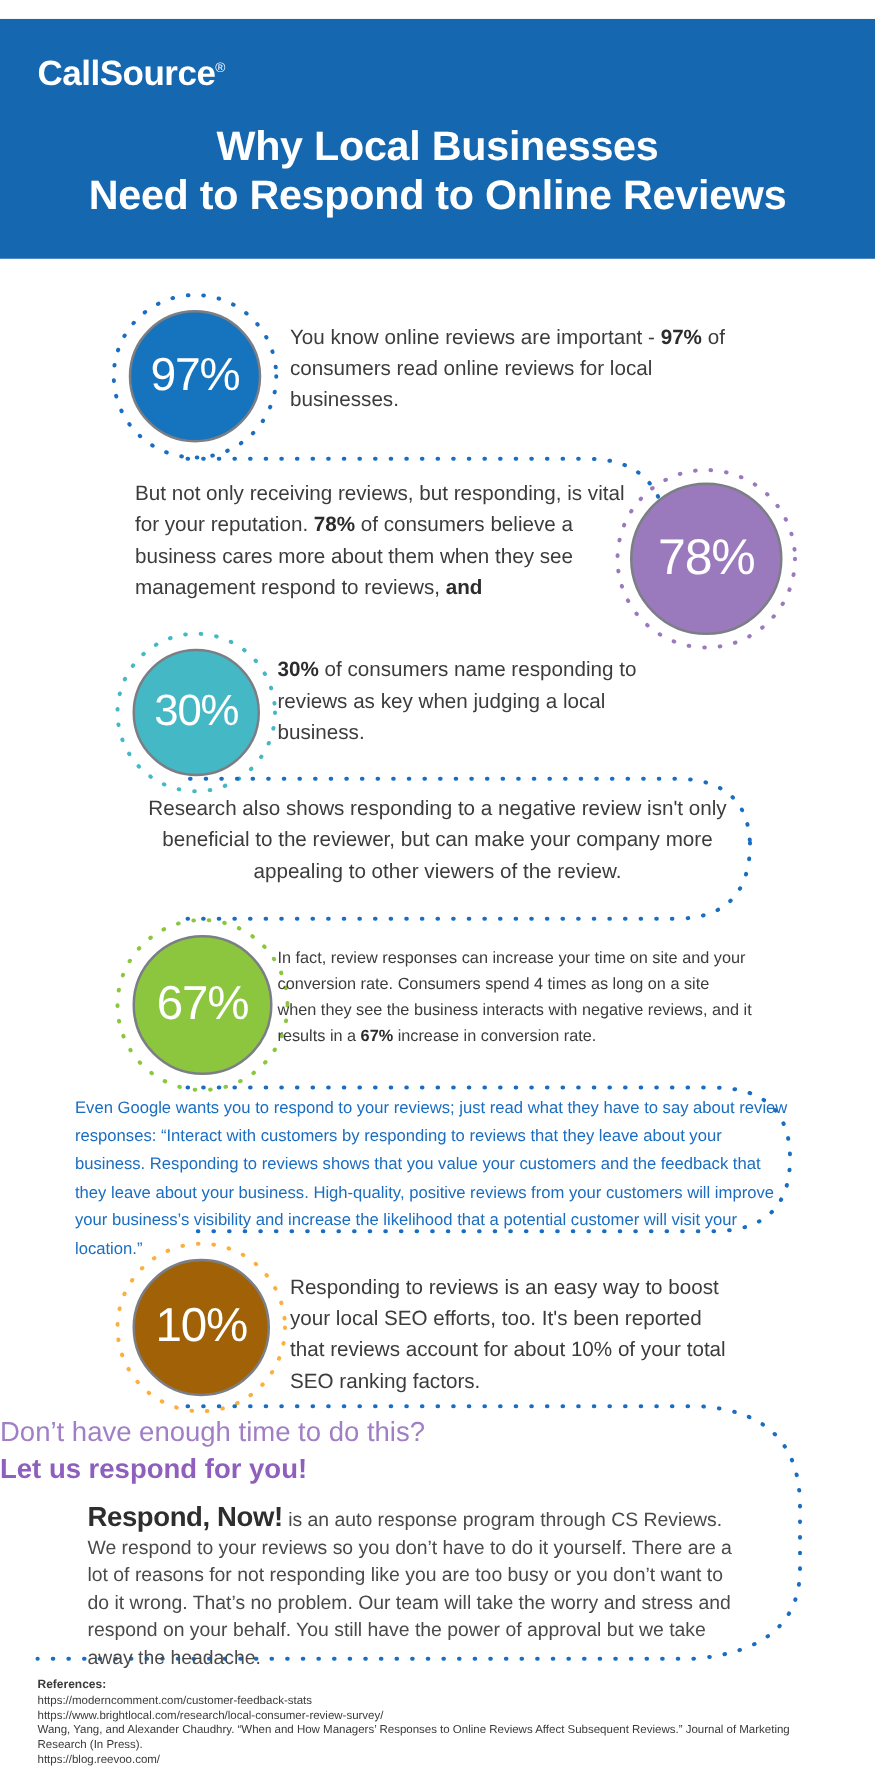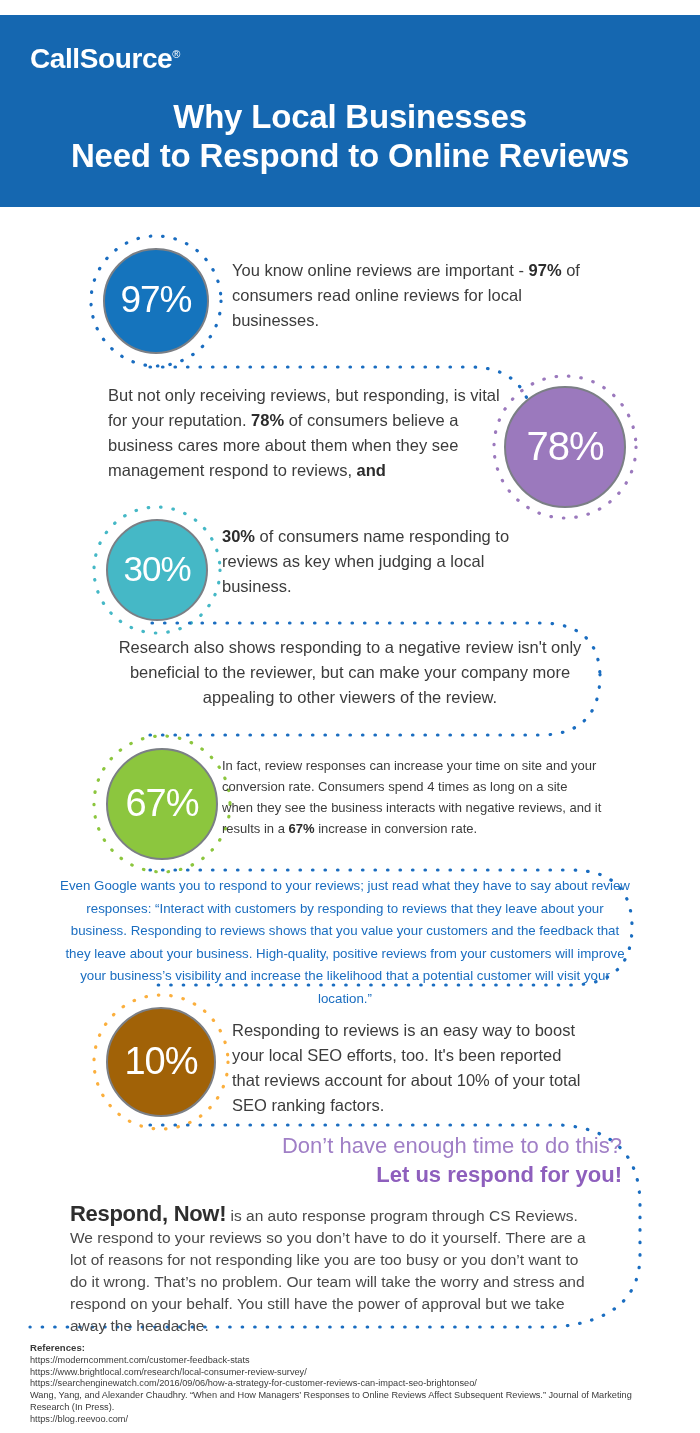--- a/index.html
+++ b/index.html
@@ -94,31 +94,31 @@
     left:110px; top:620px; width:480px;
     text-align:center;
   }
   #t67{ left:222px; top:740px; width:380px; font-size:13px; line-height:21px;}
   #t10{ left:232px; top:1003px; width:360px;}
 
   
   #tGoogle{
     position:absolute;
     left:60px; top:860px; width:570px;
-    text-align:center;
+    text-align:left;
     color:#1a6dc0;
     font-size:13.3px;
     line-height:22.5px;
   }
 
   
   .cta{
     position:absolute;
     left:0; top:1116px; width:622px;
-    text-align:right;
+    text-align:left;
     color:#9b6fc4;
   }
   .cta .l1{
     display:block;
     font-size:22px;
     font-weight:300;
     line-height:29px;
     color:#a07fc6;
   }
   .cta .l2{
@@ -235,19 +235,18 @@
   </div>
 
   <div id="respondNow">
     <span class="rn-head">Respond, Now!</span><span> is an auto response program through CS Reviews. We respond to your reviews so you don’t have to do it yourself. There are a lot of reasons for not responding like you are too busy or you don’t want to do it wrong. That’s no problem. Our team will take the worry and stress and respond on your behalf. You still have the power of approval but we take away the headache.</span>
   </div>
 
   <div class="refs">
     <span class="refs-title">References:</span>
     <span class="ref-line">https://moderncomment.com/customer-feedback-stats</span>
     <span class="ref-line">https://www.brightlocal.com/research/local-consumer-review-survey/</span>
-    <span class="ref-line">https://searchenginewatch.com/2016/09/06/how-a-strategy-for-customer-reviews-can-impact-seo-brightonseo/</span>
     <span class="ref-line">Wang, Yang, and Alexander Chaudhry. “When and How Managers’ Responses to Online Reviews Affect Subsequent Reviews.” Journal of Marketing</span>
     <span class="ref-line">Research (In Press).</span>
     <span class="ref-line">https://blog.reevoo.com/</span>
   </div>
 
 </div>
 
 </body></html>

